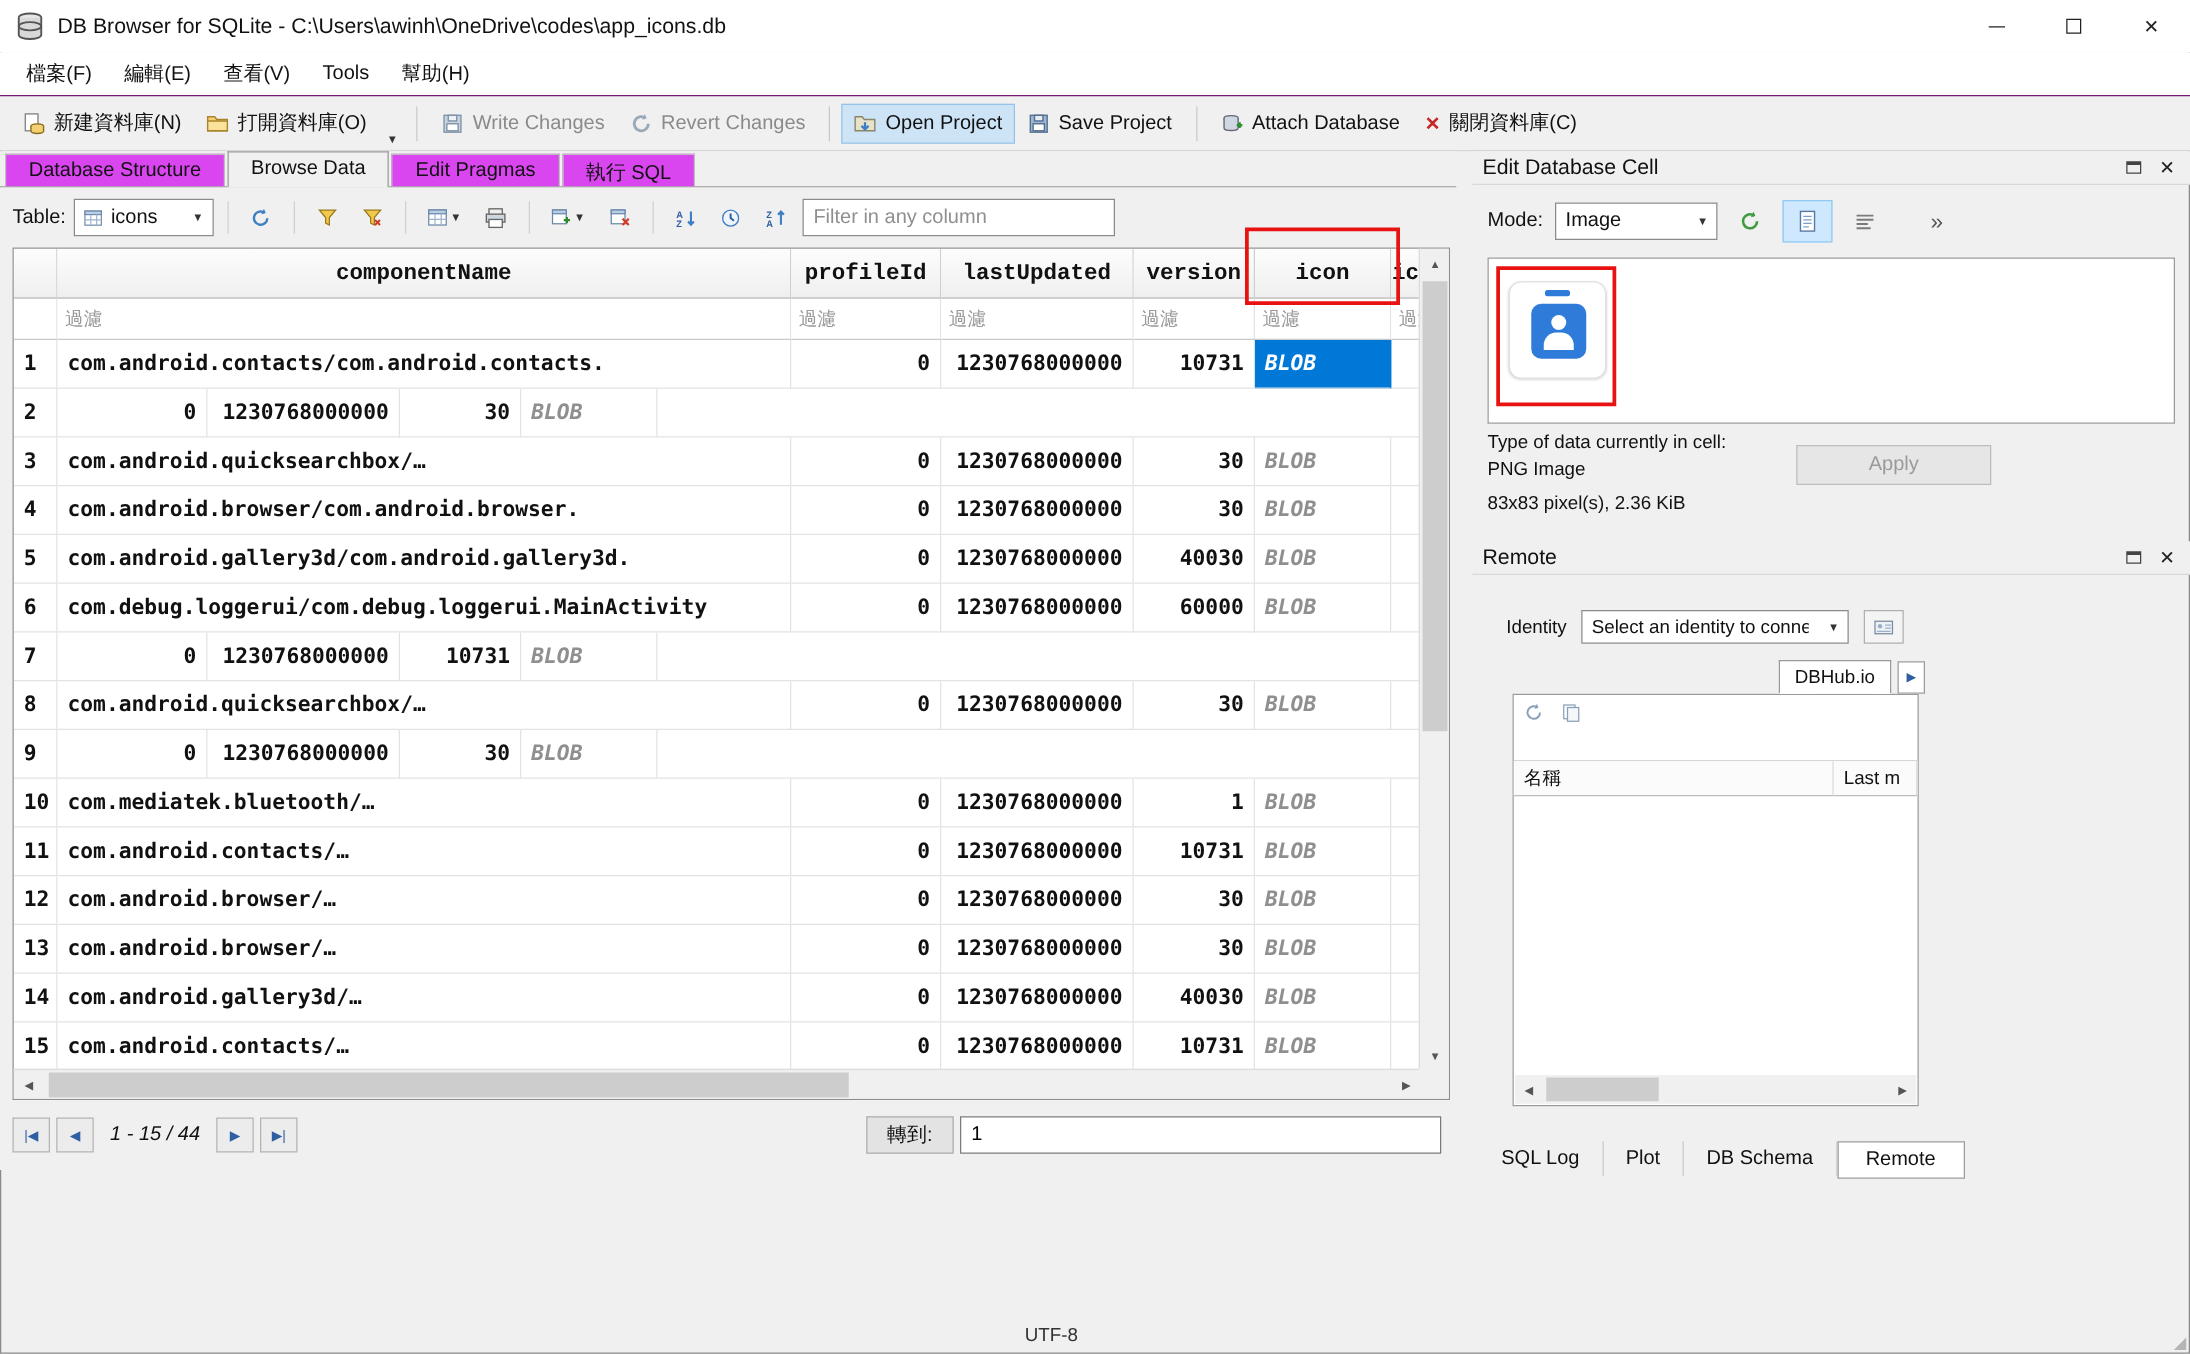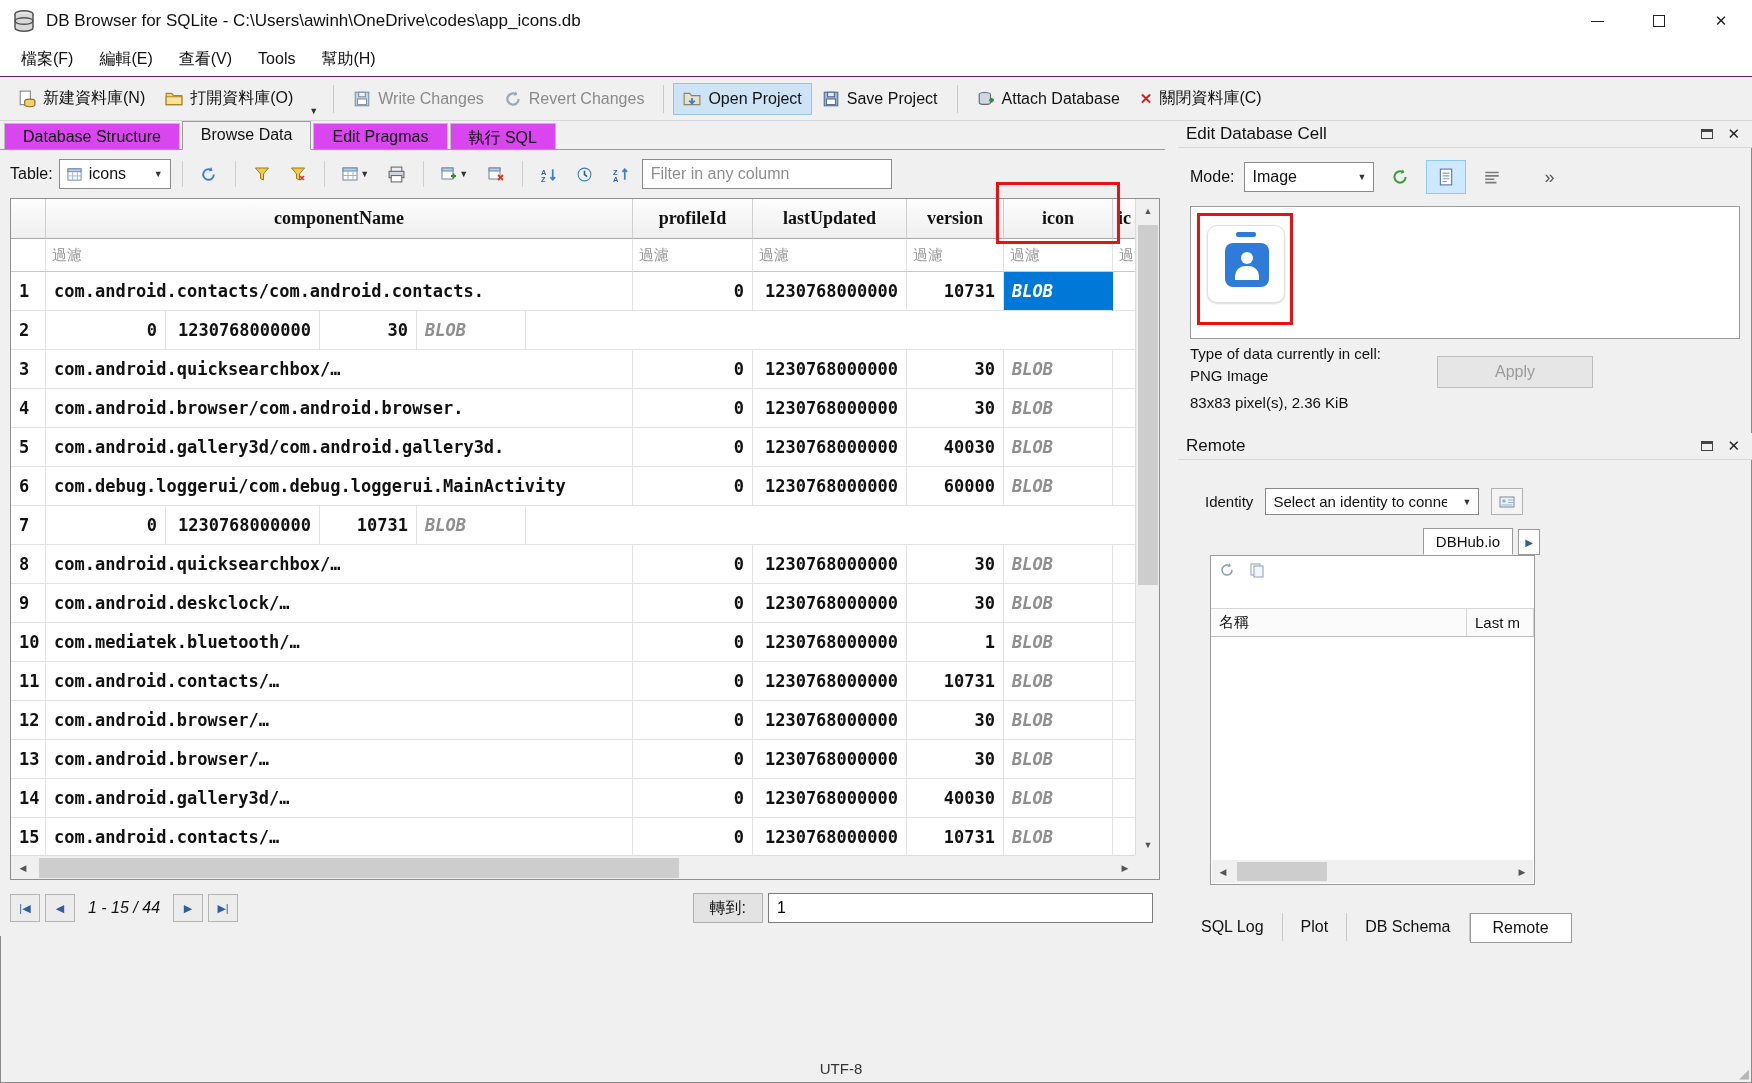--- a/index.html
+++ b/index.html
@@ -51,21 +51,21 @@
   .icon-btn.wcaret { width:40px; gap:2px; }
   .c-sep { width:1px; height:26px; background:#cfcfcf; margin:0 5px; }
   .filter-input { height:30px; width:250px; border:1px solid #8a8a8a; font-size:16px; padding:0 8px; background:#fff; }
   .filter-input::placeholder { color:#8f8f8f; }
 
   
   .table-outer { position:absolute; left:10px; top:48px; width:1150px; height:682px; background:#fff; border:1px solid #8f8f8f; }
   .grid-area { position:absolute; left:0; top:0; width:1126px; height:658px; overflow:hidden; }
   .trow { display:flex; }
   .c0{width:35px;} .c1{width:587px;} .c2{width:120px;} .c3{width:154px;} .c4{width:97px;} .c5{width:109px;} .c6{flex:1;}
-  .th { height:40px; background:linear-gradient(#fdfdfd,#efefef); border-right:1px solid #cfcfcf; border-bottom:1px solid #a8a8a8; display:flex; align-items:center; justify-content:center; font-family:Liberation Serif, serif; font-weight:bold; font-size:18px; overflow:hidden; white-space:nowrap; }
+  .th { height:40px; background:linear-gradient(#fdfdfd,#efefef); border-right:1px solid #cfcfcf; border-bottom:1px solid #a8a8a8; display:flex; align-items:center; justify-content:center; font-family:Liberation Mono, monospace; font-weight:bold; font-size:18px; overflow:hidden; white-space:nowrap; }
   .tf { height:33px; background:#fff; border-right:1px solid #e2e2e2; border-bottom:1px solid #c9c9c9; display:flex; align-items:center; padding-left:6px; color:#9a9a9a; font-size:15px; overflow:hidden; white-space:nowrap; }
   .td { height:39px; border-right:1px solid #e3e3e3; border-bottom:1px solid #e3e3e3; display:flex; align-items:center; padding:0 8px; font-family:"DejaVu Sans Mono",monospace; font-weight:bold; font-size:17px; overflow:hidden; white-space:nowrap; }
   .td.rnum { padding-left:8px; }
   .td.num { justify-content:flex-end; }
   .td.blob { font-style:italic; color:#8f8f8f; }
   .td.blob.sel { background:#0078d7; color:#fff; border-right:1px solid #0078d7; }
 
   
   .vscroll { position:absolute; right:0; top:0; width:24px; height:658px; background:#f0f0f0; border-left:1px solid #dcdcdc; }
   .vscroll .sb-btn { position:absolute; left:0; width:24px; height:24px; display:flex; align-items:center; justify-content:center; font-size:9px; color:#555; }
@@ -465,21 +465,20 @@
     <div class="td c1">com.android.quicksearchbox/…</div>
     <div class="td num c2">0</div>
     <div class="td num c3">1230768000000</div>
     <div class="td num c4">30</div>
     <div class="td blob c5">BLOB</div>
     <div class="td c6"></div>
   </div>
 
   <div class="trow">
     <div class="td rnum c0">9</div>
-    <div class="td c1">com.android.deskclock/…</div>
     <div class="td num c2">0</div>
     <div class="td num c3">1230768000000</div>
     <div class="td num c4">30</div>
     <div class="td blob c5">BLOB</div>
     <div class="td c6"></div>
   </div>
 
   <div class="trow">
     <div class="td rnum c0">10</div>
     <div class="td c1">com.mediatek.bluetooth/…</div>

